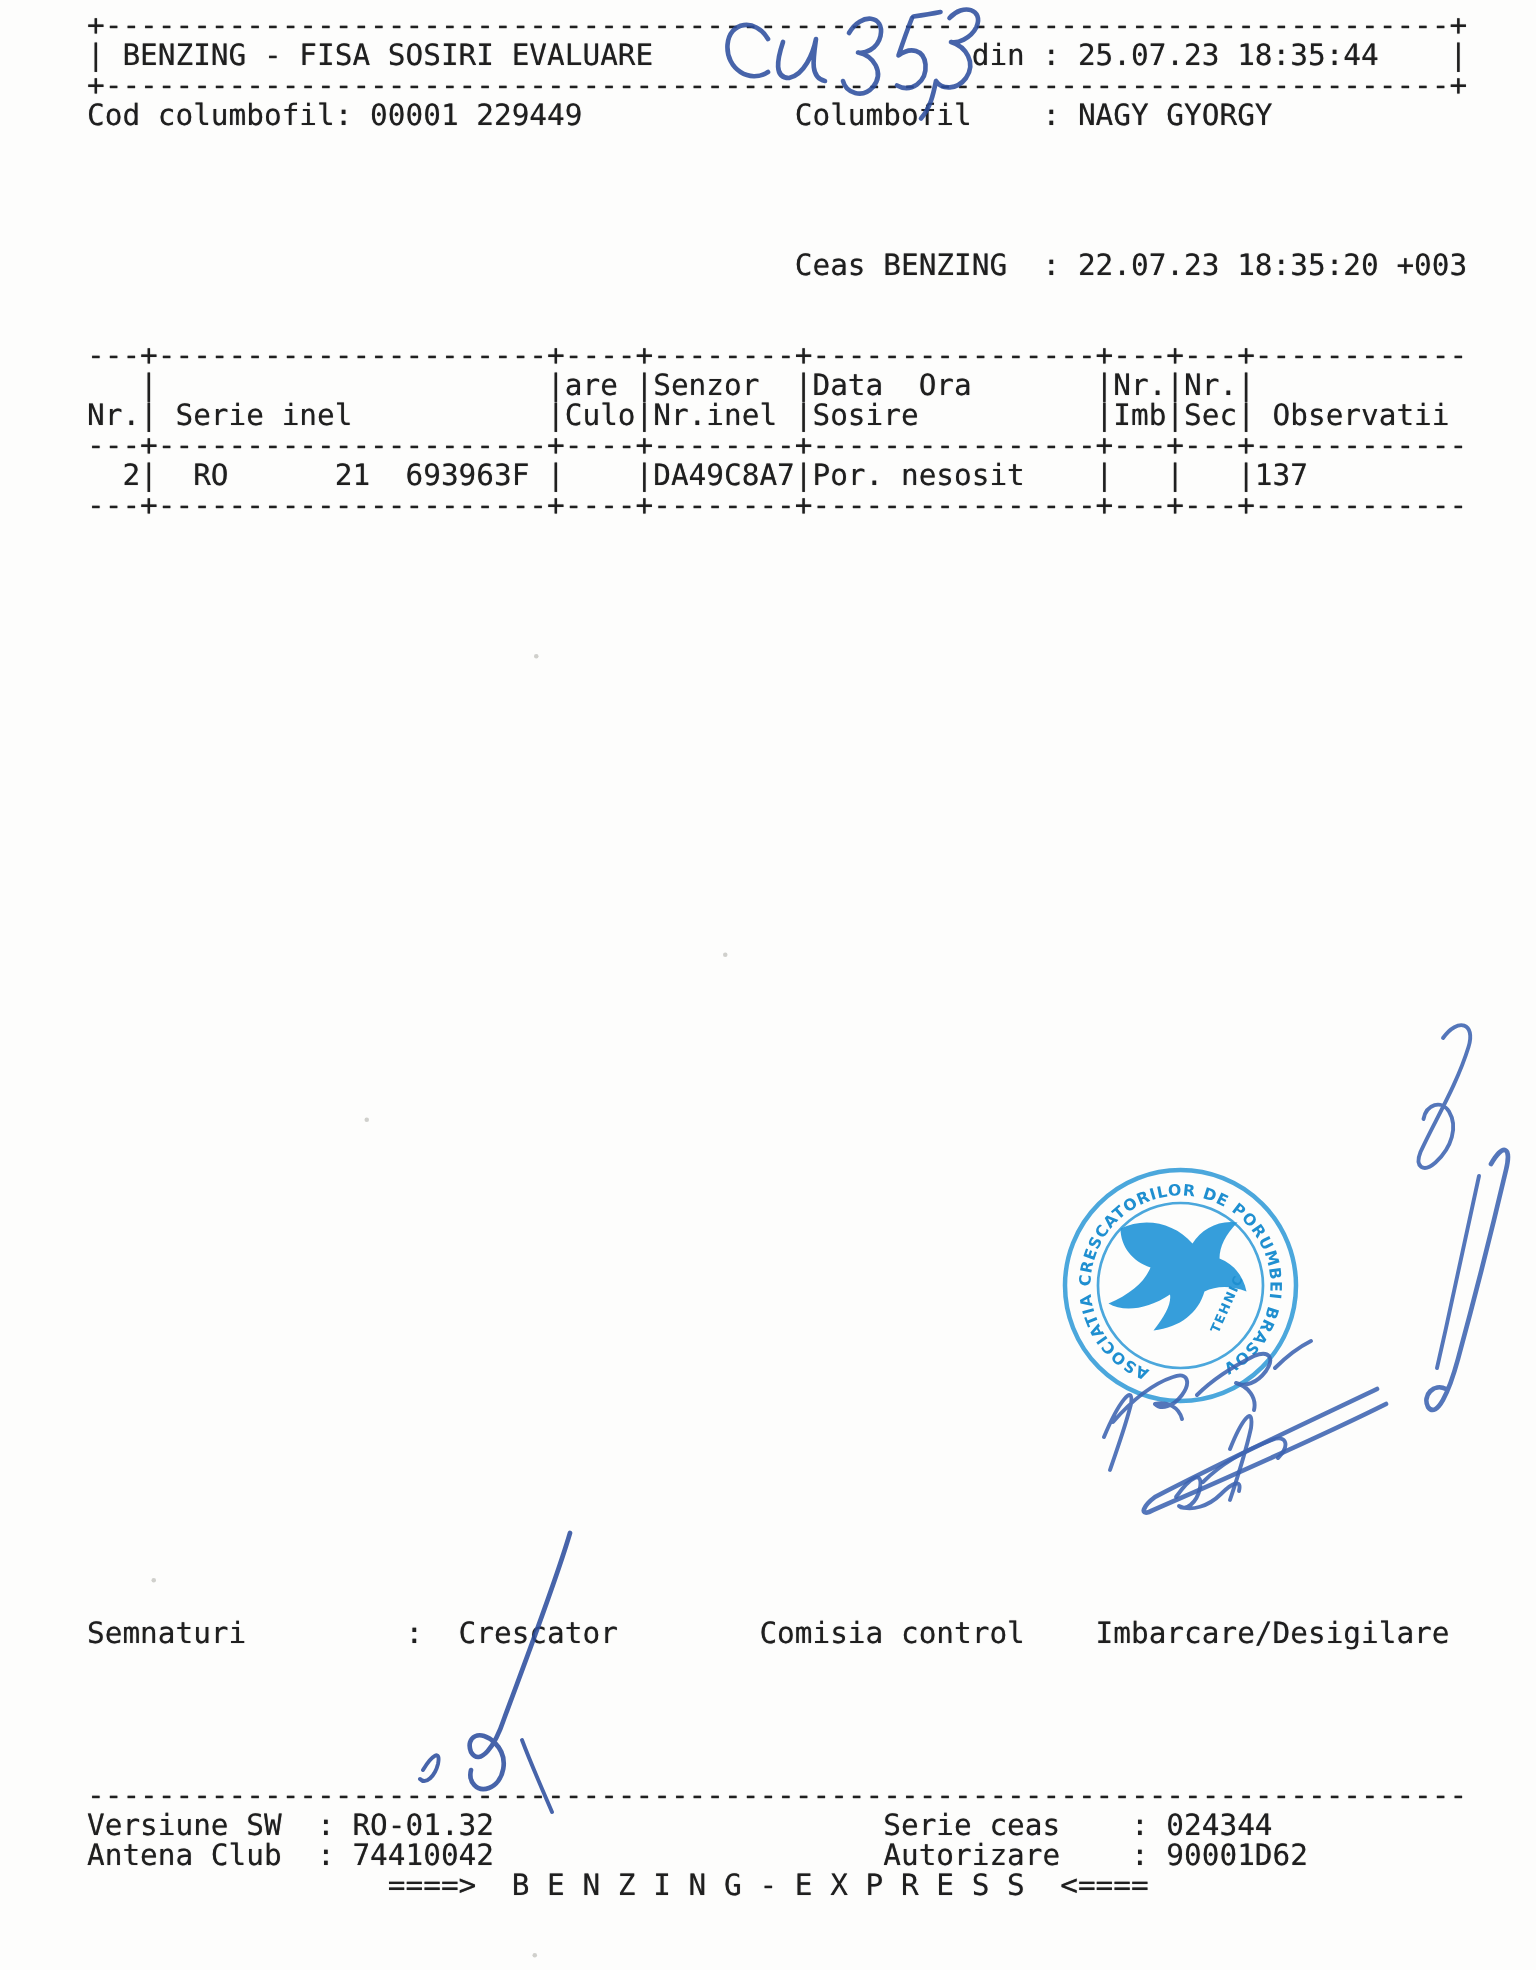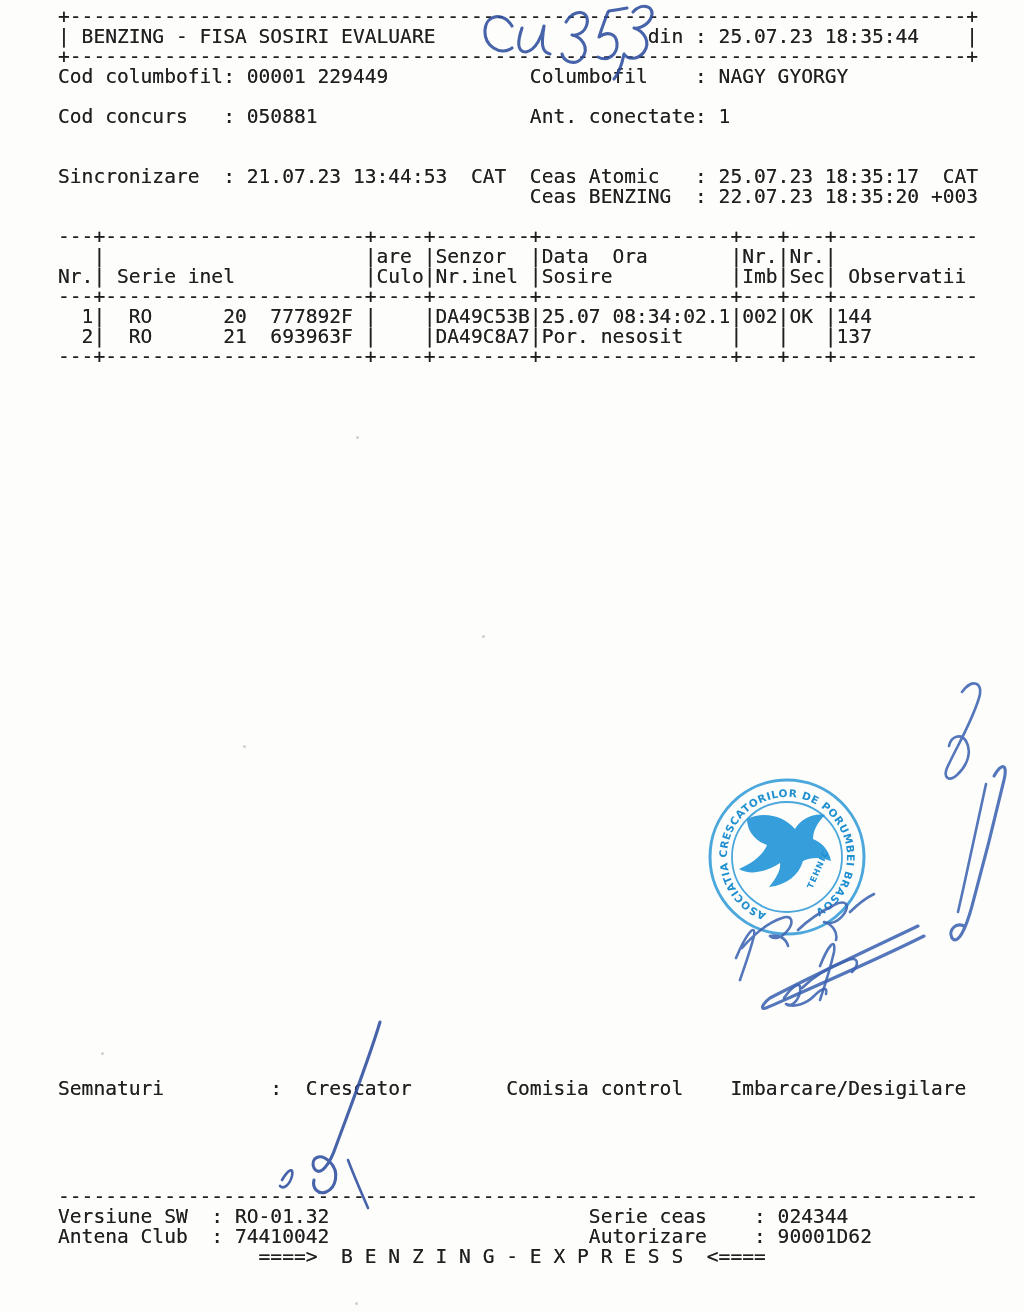--- a/index.html
+++ b/index.html
@@ -38,34 +38,31 @@
     <div class="line">+----------------------------------------------------------------------------+</div>
     <div class="line">| BENZING - FISA SOSIRI EVALUARE                  din : 25.07.23 18:35:44    |</div>
     <div class="line">+----------------------------------------------------------------------------+</div>
   </div>
 
   <div class="block" style="top:67px">
     <div class="line">Cod columbofil: 00001 229449            Columbofil    : NAGY GYORGY</div>
   </div>
 
   <div class="block" style="top:107px">
-    <div class="line">Cod concurs   : 050881                  Ant. conectate: 1</div>
   </div>
 
   <div class="block" style="top:167px">
-    <div class="line">Sincronizare  : 21.07.23 13:44:53  CAT  Ceas Atomic   : 25.07.23 18:35:17  CAT</div>
     <div class="line">                                        Ceas BENZING  : 22.07.23 18:35:20 +003</div>
   </div>
 
   <div class="block" style="top:227px">
     <div class="line">---+----------------------+----+--------+----------------+---+---+------------</div>
     <div class="line">   |                      |are |Senzor  |Data  Ora       |Nr.|Nr.|</div>
     <div class="line">Nr.| Serie inel           |Culo|Nr.inel |Sosire          |Imb|Sec| Observatii</div>
     <div class="line">---+----------------------+----+--------+----------------+---+---+------------</div>
-    <div class="line">  1|  RO      20  777892F |    |DA49C53B|25.07 08:34:02.1|002|OK |144</div>
     <div class="line">  2|  RO      21  693963F |    |DA49C8A7|Por. nesosit    |   |   |137</div>
     <div class="line">---+----------------------+----+--------+----------------+---+---+------------</div>
   </div>
 
   <div class="block" style="top:1079px">
     <div class="line">Semnaturi         :  Crescator        Comisia control    Imbarcare/Desigilare</div>
   </div>
 
   <div class="block" style="top:1187px">
     <div class="line">------------------------------------------------------------------------------</div>

